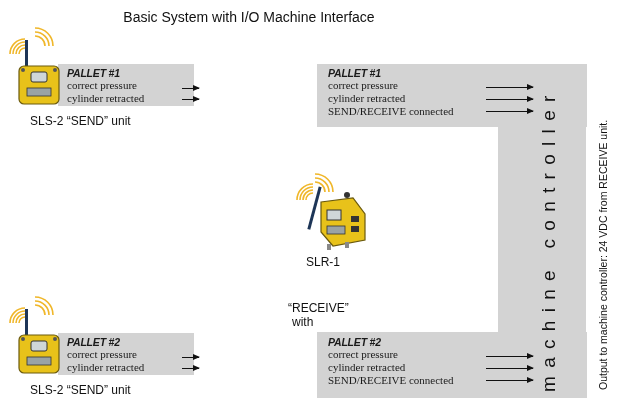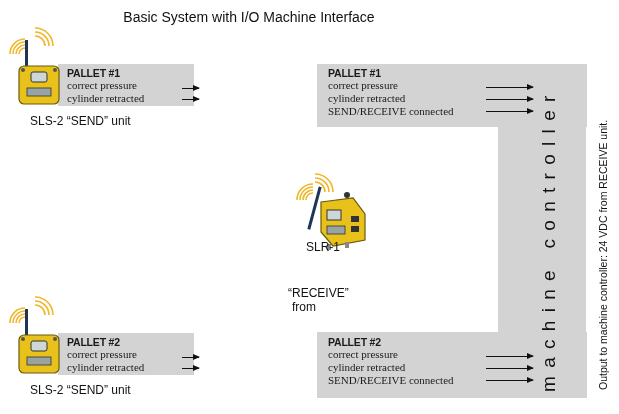--- a/index.html
+++ b/index.html
@@ -1,21 +1,21 @@
 <!DOCTYPE html>
 <html><head>
 <meta charset="utf-8">
 <style>
   html, body { margin:0; padding:0; background:#ffffff; }
   body { width:619px; height:414px; position:relative; overflow:hidden;
          font-family:"Liberation Sans", sans-serif; color:#1a1a1a; }
   .abs { position:absolute; }
   .title { left:0; width:498px; top:9px; text-align:center; font-size:14px; color:#111; }
   .gbox { background:#d3d3d3; }
-  .ptitle { font-weight:bold; font-size:10.5px; letter-spacing:-0.2px; }
+  .ptitle { font-weight:bold; font-size:10.5px; letter-spacing:-0.2px;font-style:italic; }
   .pline { font-size:11px; line-height:13px;font-family:Liberation Serif, serif; }
   .unitlabel { font-size:12px; color:#111; }
   .arrow { position:absolute; height:1px; background:#111; }
   .arrow::after { content:""; position:absolute; right:-1px; top:-3px;
       border-left:7px solid #111; border-top:3.5px solid transparent; border-bottom:3.5px solid transparent; }
   .mc-text { position:absolute; left:538px; top:392px; transform-origin:0 0; transform:rotate(-90deg);
       font-size:19px; letter-spacing:8.3px; white-space:nowrap; color:#111; }
   .out-text { position:absolute; left:597px; top:390px; transform-origin:0 0; transform:rotate(-90deg);
       font-size:10.5px; white-space:nowrap; color:#111; }
   svg { position:absolute; overflow:visible; }
@@ -122,17 +122,17 @@
   <rect x="20" y="16" width="3" height="44" fill="#1d3557" transform="rotate(15 21 38)"></rect>
   <polygon points="28,32 60,28 72,44 72,70 40,76 28,62" fill="#e8c21a" stroke="#6b5a0d" stroke-width="1.2"></polygon>
   <rect x="34" y="40" width="14" height="10" fill="#cfd6d8" stroke="#333"></rect>
   <rect x="34" y="56" width="18" height="8" fill="#9aa3a4" stroke="#333" stroke-width="0.8"></rect>
   <rect x="58" y="46" width="8" height="6" fill="#333"></rect>
     <rect x="58" y="56" width="8" height="6" fill="#333"></rect>
   <circle cx="54" cy="25" r="3" fill="#333"></circle>
   <rect x="34" y="74" width="4" height="6" fill="#888"></rect>
     <rect x="52" y="72" width="4" height="6" fill="#888"></rect>
 </svg>
-<div class="abs unitlabel" style="left:286px; top:240px; line-height:14px;">
+<div class="abs unitlabel" style="left:286px; top:255px; line-height:14px;">
   <div style="padding-left:20px;">SLR-1</div>
   <div style="padding-left:2px;margin-top:32px;">“RECEIVE”</div>
-  <div style="padding-left:6px;">from</div>
+  <div style="padding-left:6px;">with</div>
 </div>
 
 </body></html>

